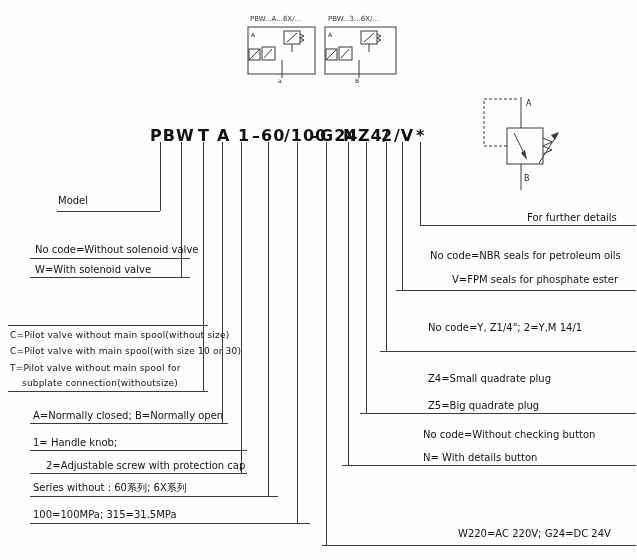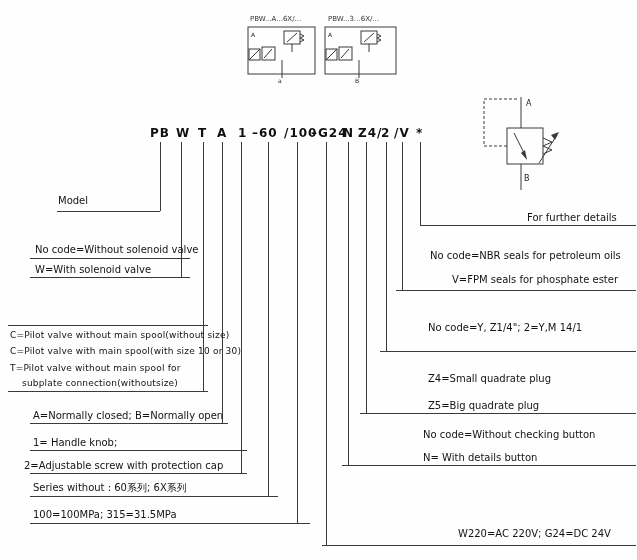--- a/index.html
+++ b/index.html
@@ -2,21 +2,21 @@
 <html><head>
 <meta charset="utf-8">
 <style>
   html,body{margin:0;padding:0;background:#ffffff;}
   #page{position:relative;width:637px;height:560px;background:#fefefe;overflow:hidden;
         font-family:"DejaVu Sans",sans-serif;color:#161616;}
   svg{position:absolute;left:0;top:0;}
   .lbl{position:absolute;font-size:10px;line-height:13px;white-space:nowrap;color:#131313;}
   .lbl-sm{position:absolute;font-size:9px;line-height:12px;white-space:nowrap;color:#131313;letter-spacing:.2px;}
   .cap{position:absolute;font-size:7px;white-space:nowrap;color:#333;}
-  .seg{position:absolute;top:126px;font-weight:bold;font-size:12px;letter-spacing:1px;color:#101010;}
+  .seg{position:absolute;top:126px;font-weight:bold;font-size:16px;letter-spacing:1px;color:#101010;}
 </style>
 </head>
 <body>
 
 <div id="page">
 
   <svg width="637" height="560" viewBox="0 0 637 560">
     <g stroke="#3a3a3a" stroke-width="1" shape-rendering="crispEdges">
 
       <line x1="160" y1="142" x2="160" y2="211"></line>
@@ -120,21 +120,21 @@
   <div class="lbl" style="left:35px;top:263px">W=With solenoid valve</div>
   <div class="lbl" style="left:35px;top:243px">No code=Without solenoid valve</div>
 
   <div class="lbl-sm" style="left:10px;top:329px">C=Pilot valve without main spool(without size)</div>
   <div class="lbl-sm" style="left:10px;top:345px">C=Pilot valve with main spool(with size 10 or 30)</div>
   <div class="lbl-sm" style="left:10px;top:362px">T=Pilot valve without main spool for</div>
   <div class="lbl-sm" style="left:22px;top:377px">subplate connection(withoutsize)</div>
 
   <div class="lbl" style="left:33px;top:409px">A=Normally closed; B=Normally open</div>
   <div class="lbl" style="left:33px;top:436px">1= Handle knob;</div>
-  <div class="lbl" style="left:24px;top:459px">2=Adjustable screw with protection cap</div>
+  <div class="lbl" style="left:46px;top:459px">2=Adjustable screw with protection cap</div>
   <div class="lbl" style="left:33px;top:481px">Series without : 60系列; 6X系列</div>
   <div class="lbl" style="left:33px;top:508px">100=100MPa; 315=31.5MPa</div>
 
   <div class="lbl" style="left:527px;top:211px">For further details</div>
   <div class="lbl" style="left:430px;top:249px">No code=NBR seals for petroleum oils</div>
   <div class="lbl" style="left:452px;top:273px">V=FPM seals for phosphate ester</div>
   <div class="lbl" style="left:428px;top:321px">No code=Y, Z1/4"; 2=Y,M 14/1</div>
   <div class="lbl" style="left:428px;top:372px">Z4=Small quadrate plug</div>
   <div class="lbl" style="left:428px;top:399px">Z5=Big quadrate plug</div>
   <div class="lbl" style="left:423px;top:428px">No code=Without checking button</div>

